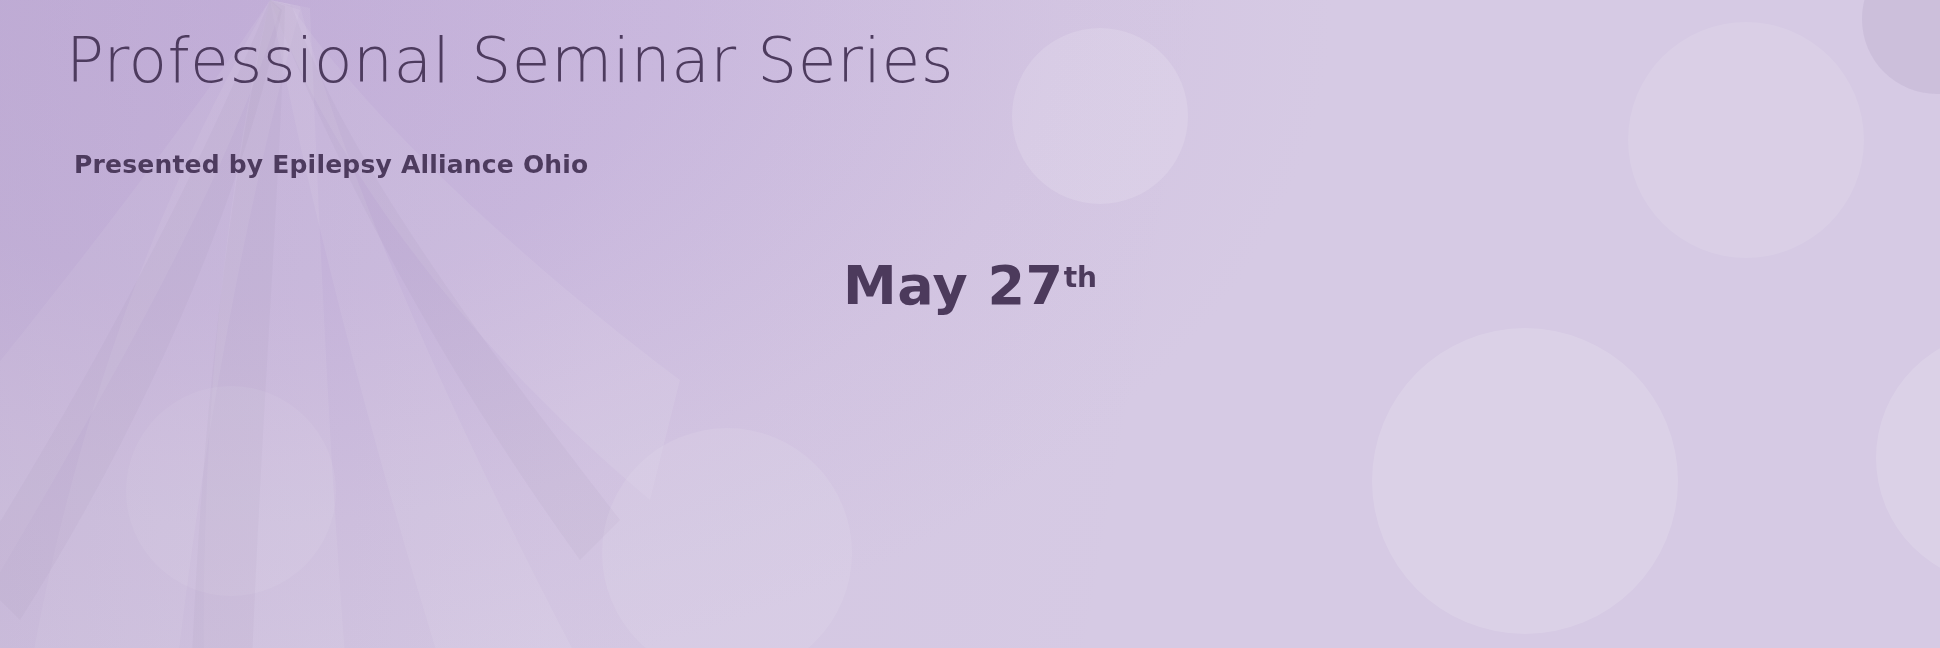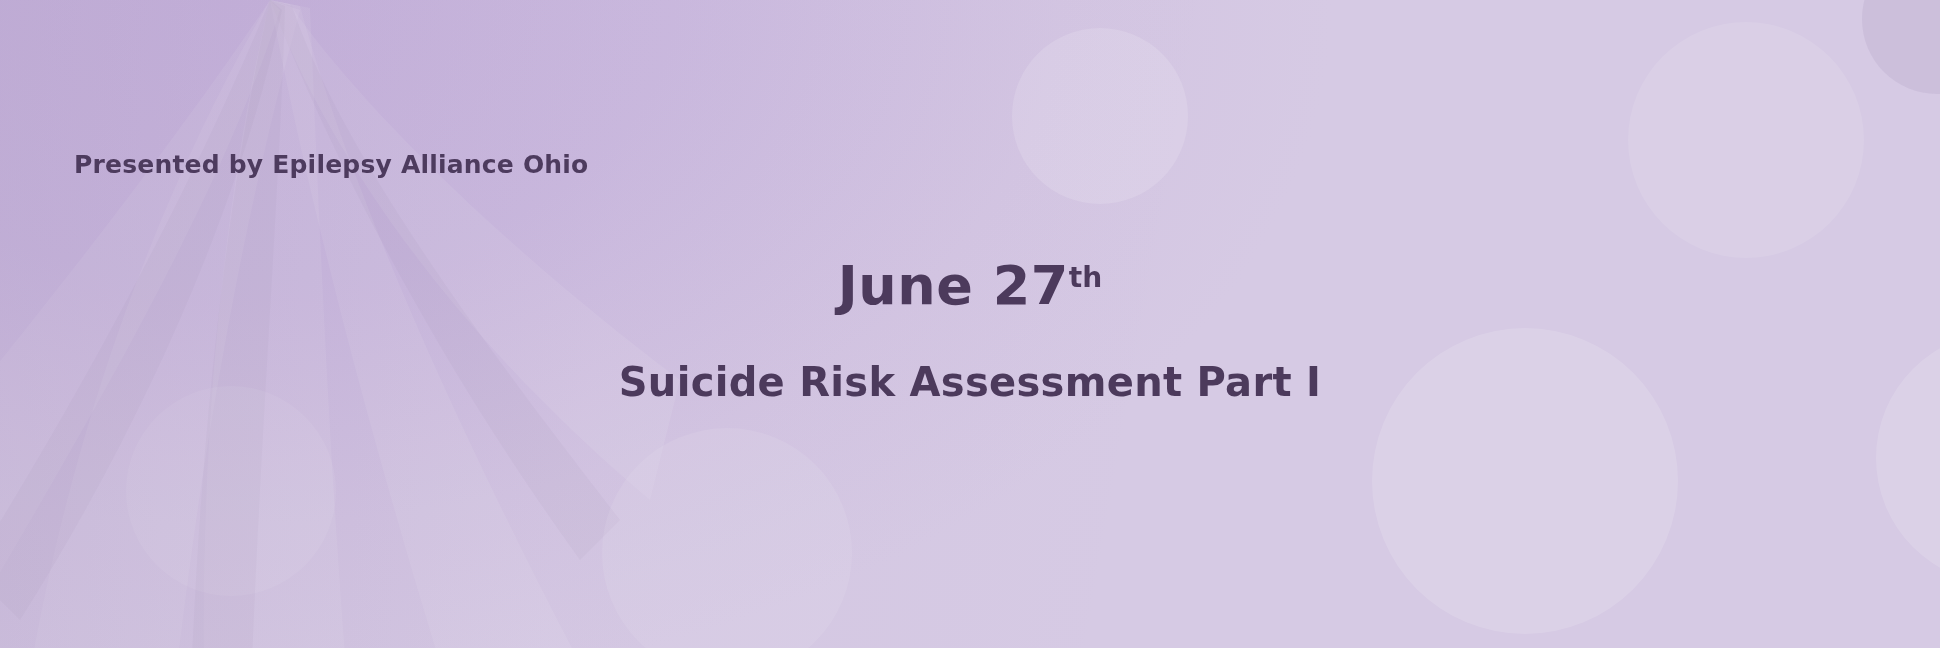--- a/index.html
+++ b/index.html
@@ -144,23 +144,23 @@
     <div class="bokeh b4"></div>
     <div class="bokeh b5"></div>
     <div class="bokeh b6"></div>
     <div class="bokeh b7"></div>
 
     <div class="vignette"></div>
   </div>
 
   <div class="content">
 
+    <div class="series-title">Professional Seminar Series</div>
 
     <div class="presenter">Presented by Epilepsy Alliance Ohio</div>
 
     <div class="date-line">
-      <span>June 27</span><span class="ordinal">th</span>
+      <span>May 27</span><span class="ordinal">th</span>
     </div>
 
-    <div class="session-title">Suicide Risk Assessment Part I</div>
 
   </div>
 </div>
 
 </body></html>

